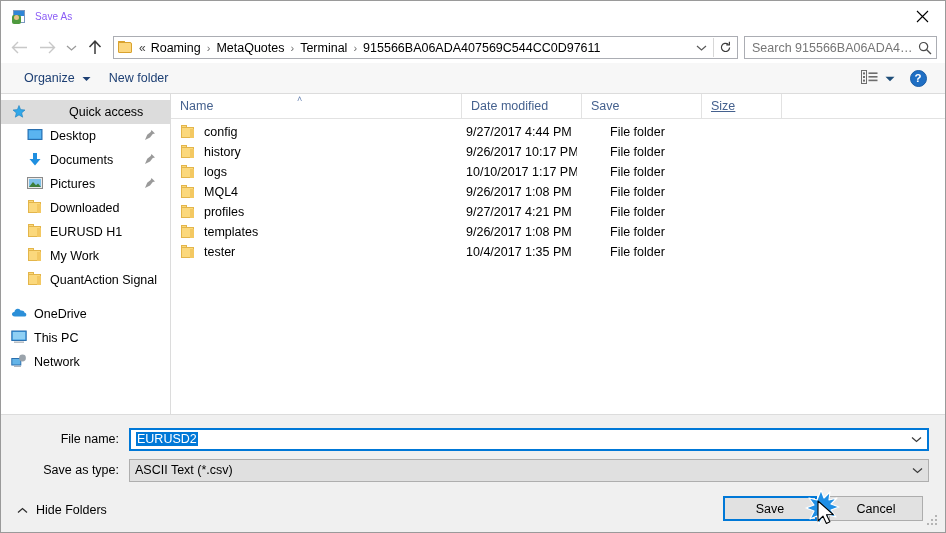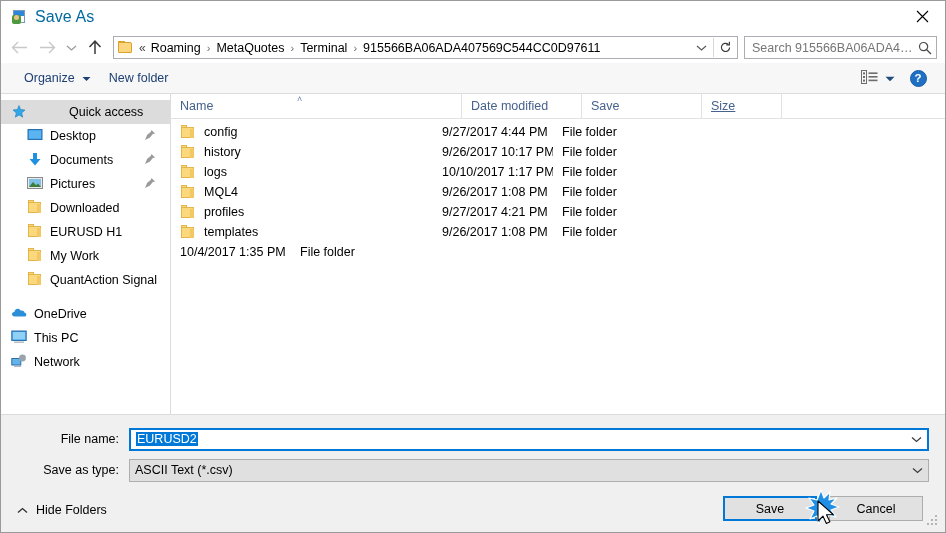--- a/index.html
+++ b/index.html
@@ -41,21 +41,21 @@
   }
   .title-icon .ti-person {
     position:absolute; left:1px; top:6px; width:9px; height:9px;
     background:#4f9a3e; border-radius:2px;
   }
   .title-icon .ti-head {
     position:absolute; left:3px; top:6px; width:5px; height:5px;
     background:#e8c38a; border-radius:50%;
   }
   .title-text {
-    font-size: 16px; color: #0369a1; letter-spacing: .1px;
+    font-size: 10px; color: #8b5cf6; letter-spacing: .1px;
   }
   .close-btn {
     position: absolute; right: 0; top: 0;
     width: 46px; height: 30px;
     display: flex; align-items: center; justify-content: center;
     color: #000;
   }
   .close-btn svg { display:block; }
 
   
@@ -179,21 +179,21 @@
   }
   .colh {
     font-size:12.5px; color:#45618e; padding-left:9px; height:25px;
     display:flex; align-items:center; border-right:1px solid #e2e2e2;
     position:relative; white-space:nowrap; overflow:hidden;
   }
   .sort-caret {
     position:absolute; left: 126px; top: 0px; color:#6d87b5; font-size:9px;
   }
   .rows { flex:1 1 auto; overflow:hidden; padding-top:3px; }
-  .frow { height:20px; display:flex; align-items:center; font-size:12.5px; color:#000; }
+  .frow { height:20px; display:flex; align-items:center; font-size:12.5px; color:#000;gap:24px; }
   .frow .c-name { display:flex; align-items:center; padding-left:9px; white-space:nowrap; overflow:hidden; }
   .frow .c-name .folder-ic { margin-right:8px; flex:0 0 auto; }
   .frow .c-date, .frow .c-type, .frow .c-size {
     padding-left:9px; white-space:nowrap; overflow:hidden;
   }
 
   
   .formarea {
     background:#f0f0f0; border-top:1px solid #dcdcdc;
     padding: 11px 16px 0 16px;
@@ -572,20 +572,28 @@
                 <span class="f-shade"></span>
               </span>
             <span>templates</span>
           </div>
           <div class="c-date" style="width:120px;">9/26/2017 1:08 PM</div>
           <div class="c-type" style="width:120px;">File folder</div>
           <div class="c-size" style="width:80px;"></div>
         </div>
 
         <div class="frow">
+          <div class="c-name" style="width:262px;">
+            <span class="folder-ic">
+                <span class="f-tab"></span>
+                <span class="f-back"></span>
+                <span class="f-shade"></span>
+              </span>
+            <span>tester</span>
+          </div>
           <div class="c-date" style="width:120px;">10/4/2017 1:35 PM</div>
           <div class="c-type" style="width:120px;">File folder</div>
           <div class="c-size" style="width:80px;"></div>
         </div>
 
       </div>
     </div>
   </div>
 
   <div class="formarea">

